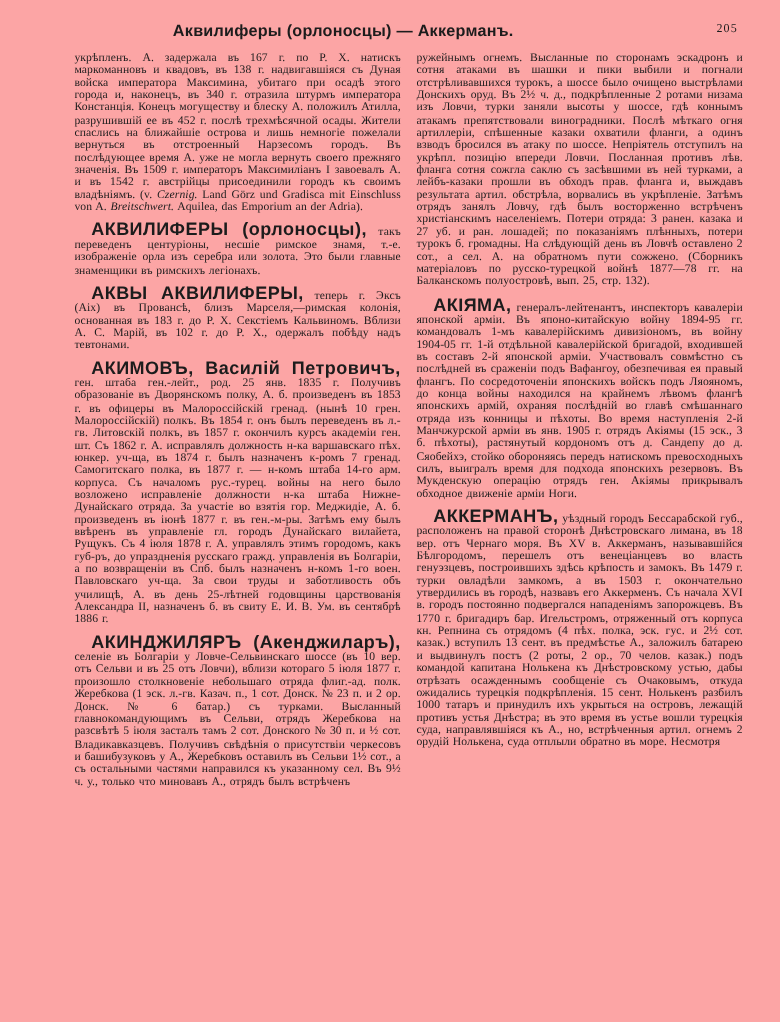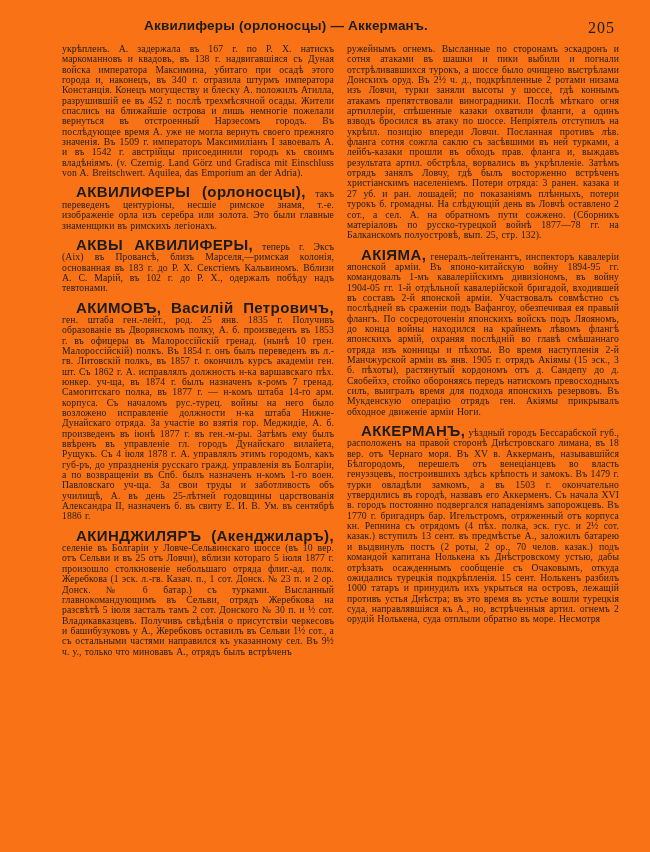--- a/index.html
+++ b/index.html
@@ -4,21 +4,21 @@
 <style>
   html, body {
     margin: 0;
     padding: 0;
     background: #e8e8e4;
   }
   .page {
     position: relative;
     width: 650px;
     height: 852px;
-    background: #f97316;
+    background: #fca5a5;
     overflow: hidden;
     color: #1c1c1c;
     font-family: "Liberation Serif", "DejaVu Serif", serif;
   }
   .header {
     position: absolute;
     top: 18px;
     left: 62px;
     width: 558px;
     height: 18px;
@@ -31,21 +31,21 @@
     font-family: "Liberation Sans", sans-serif;
     font-weight: 700;
     font-size: 13.5px;
     letter-spacing: 0.2px;
     white-space: nowrap;
   }
   .page-number {
     position: absolute;
     right: 5px;
     top: 1px;
-    font-size: 16px;
+    font-size: 10px;
     letter-spacing: 1px;
   }
   .columns {
     position: absolute;
     top: 44px;
     left: 62px;
     display: flex;
     gap: 13px;
   }
   .col {
@@ -68,20 +68,21 @@
   .col p.entry {
     margin-top: 9px;
   }
   .lead {
     font-family: "Liberation Sans", "DejaVu Sans", sans-serif;
     font-weight: 700;
     font-size: 15px;
     letter-spacing: 0.4px;
   }
   .cite-name {
+    font-style: italic;
   }
 </style>
 </head>
 <body>
 
 <div class="page">
 
   <div class="header">
     <div class="header-title">Аквилиферы (орлоносцы) — Аккерманъ.</div>
     <div class="page-number">205</div>

